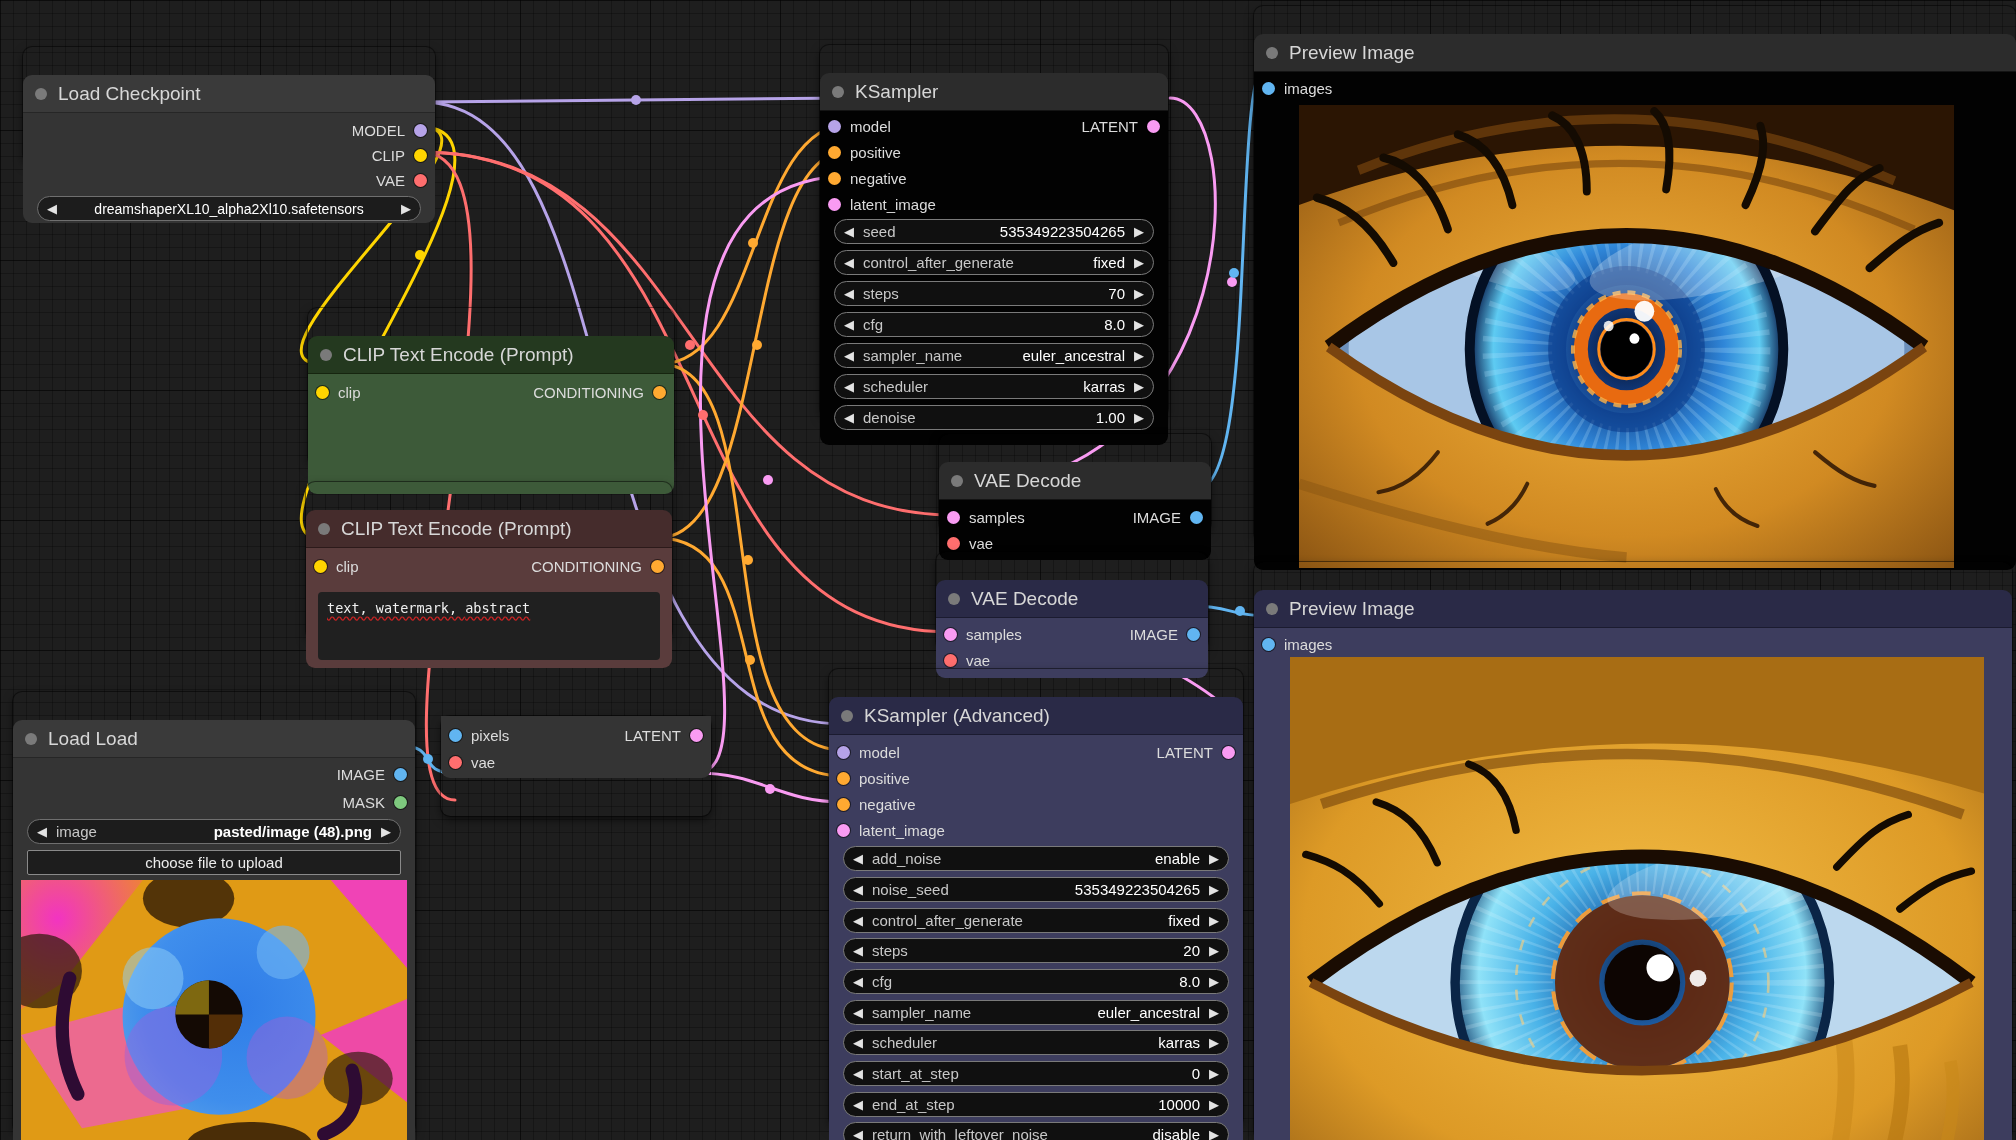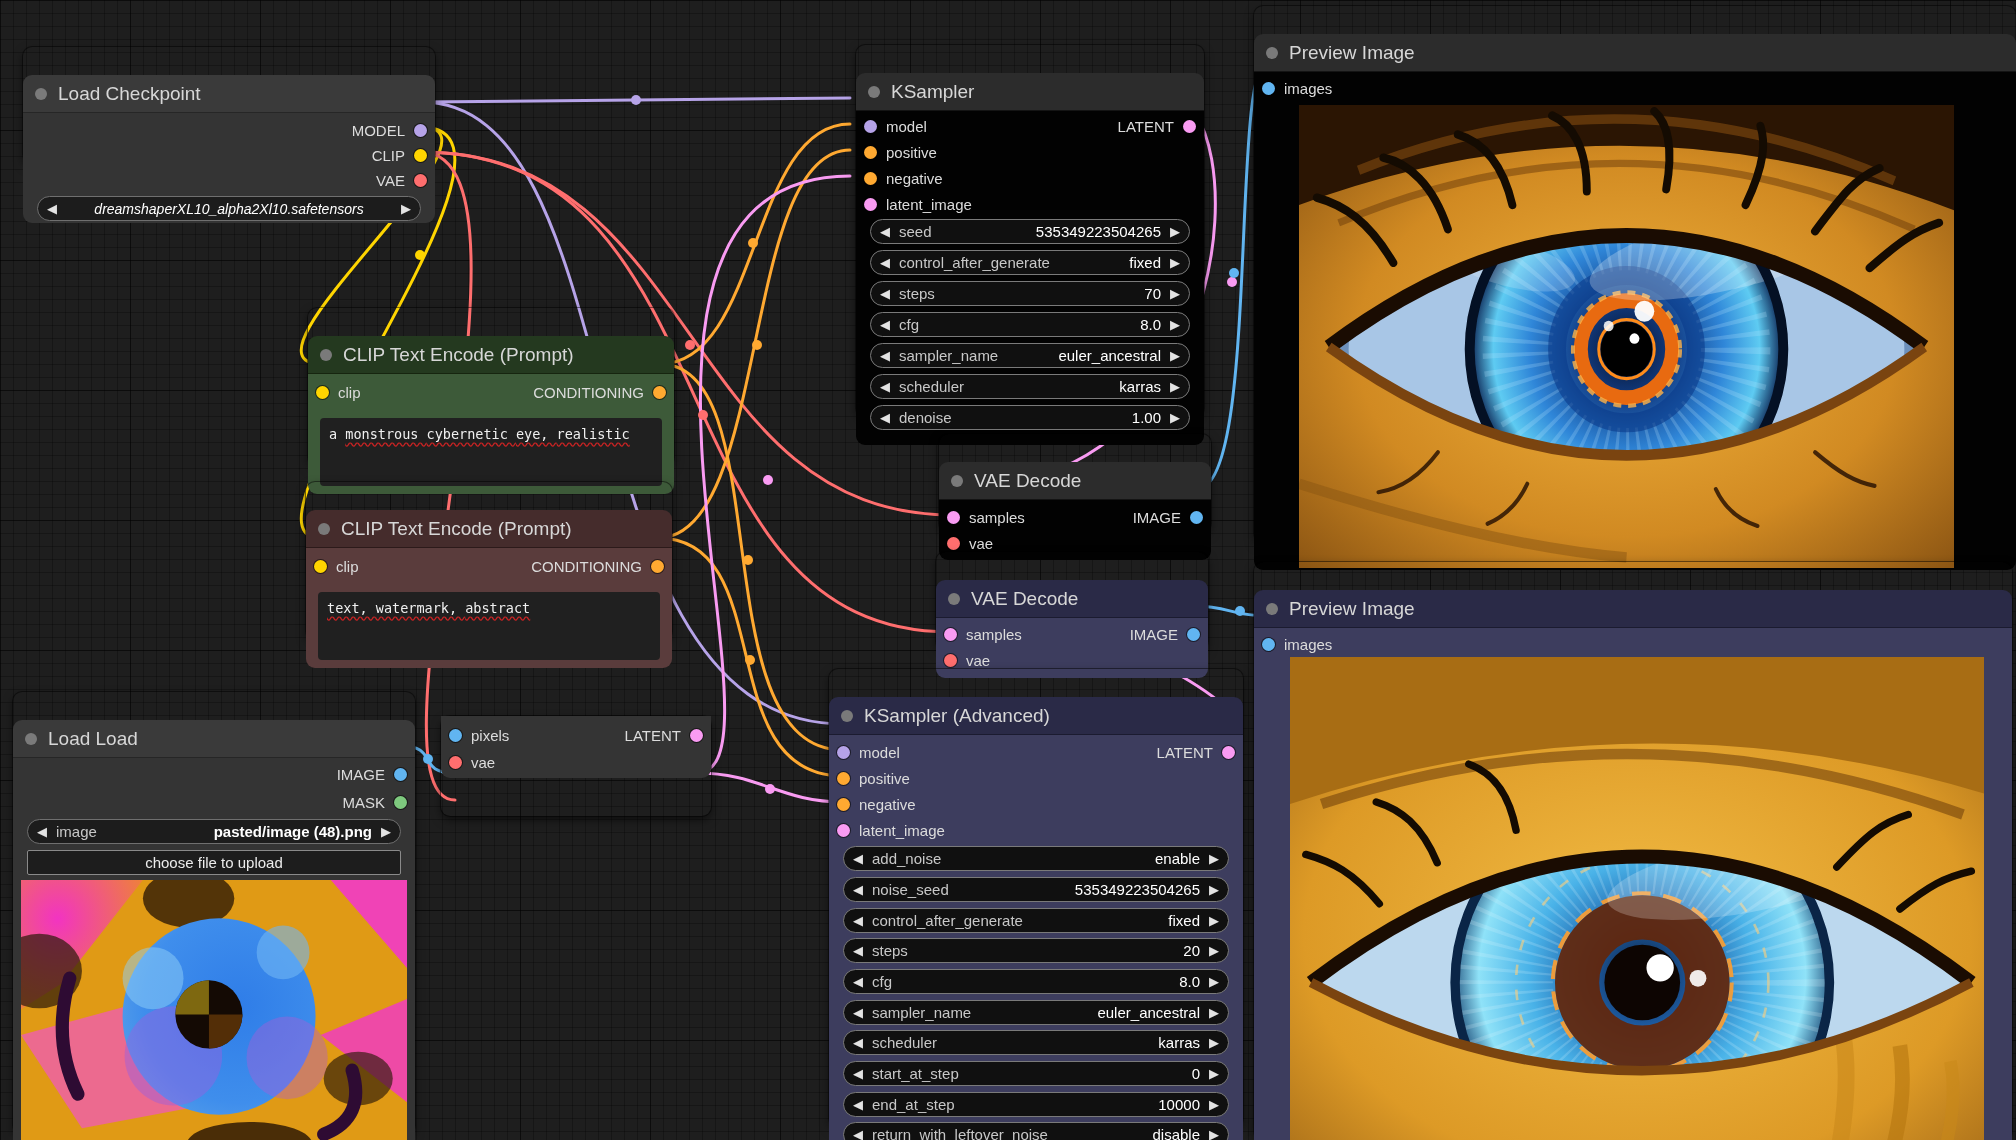--- a/index.html
+++ b/index.html
@@ -43,21 +43,21 @@
   .p-cond{background:#ffa931;} .p-latent{background:#f99bf2;} .p-image{background:#61b5f1;}
   .p-mask{background:#7ec97e;}
   
   .widget{position:absolute;left:14px;right:14px;height:25px;border-radius:13px;
     background:#1c1c1c;border:1px solid #6f6f6f;display:flex;align-items:center;
     padding:0 9px;box-sizing:border-box;color:#c8c8c8;font-size:15px;white-space:nowrap;}
   .n-black .widget,.n-purple .widget{background:#101010;border-color:#7a7a7a;}
   .w-arrow{color:#e3e3e3;font-size:13px;line-height:1;}
   .w-label{margin-left:9px;overflow:hidden;text-overflow:ellipsis;}
   .w-value{margin-left:auto;padding-left:10px;margin-right:9px;color:#fff;}
-  .w-value.center{margin:9px auto;padding:0;font-style:italic;}
+  .w-value.center{margin:9px auto;padding:0;}
   .upload-btn{position:absolute;left:14px;right:14px;height:25px;background:#1d1d1d;
     border:1px solid #8a8a8a;border-radius:2px;color:#ececec;font-size:15px;
     display:flex;align-items:center;justify-content:center;box-sizing:border-box;}
   .prompt{position:absolute;left:12px;right:12px;background:#202020;border-radius:4px;
     color:#f0f0f0;font-family:"DejaVu Sans Mono",monospace;font-size:13.5px;
     padding:7px 9px;box-sizing:border-box;line-height:1.35;}
   .sp{text-decoration-line:underline;text-decoration-style:wavy;
     text-decoration-color:#cc2222;text-decoration-skip-ink:none;text-underline-offset:3px;}
   .imgbox{position:absolute;overflow:hidden;}
   .imgbox svg{display:block;width:100%;height:100%;}
@@ -125,21 +125,21 @@
           <span class="port p-vae"></span>
         </div>
       <div class="widget" style="top:83px;font-size:14px;">
         <span class="w-arrow">◀</span>
         <span class="w-value center">dreamshaperXL10_alpha2Xl10.safetensors</span>
         <span class="w-arrow">▶</span>
       </div>
     </div>
   </div>
 
-  <div class="node n-black" style="left:856px;top:45px;width:348px;height:372px;">
+  <div class="node n-black" style="left:820px;top:45px;width:348px;height:372px;">
     <div class="titlebar">
       <span class="cdot"></span>
       <span class="title">KSampler</span>
     </div>
     <div class="nbody" style="height:334px;">
       <div class="slot in" style="top:6px">
           <span class="port p-model"></span>
           <span>model</span>
         </div>
       <div class="slot in" style="top:32px">
@@ -284,21 +284,20 @@
     </div>
     <div class="nbody" style="height:120px;">
       <div class="slot in" style="top:9px">
           <span class="port p-clip"></span>
           <span>clip</span>
         </div>
       <div class="slot out" style="top:9px">
           <span>CONDITIONING</span>
           <span class="port p-cond"></span>
         </div>
-      <div class="prompt" style="top:44px;bottom:8px;"><span>a </span><span class="sp">monstrous </span><span class="sp">cybernetic </span><span class="sp">eye, </span><span class="sp">realistic</span></div>
     </div>
   </div>
 
   <div class="node n-maroon" style="left:306px;top:482px;width:366px;height:158px;">
     <div class="titlebar">
       <span class="cdot"></span>
       <span class="title">CLIP Text Encode (Prompt)</span>
     </div>
     <div class="nbody" style="height:120px;">
       <div class="slot in" style="top:9px">

